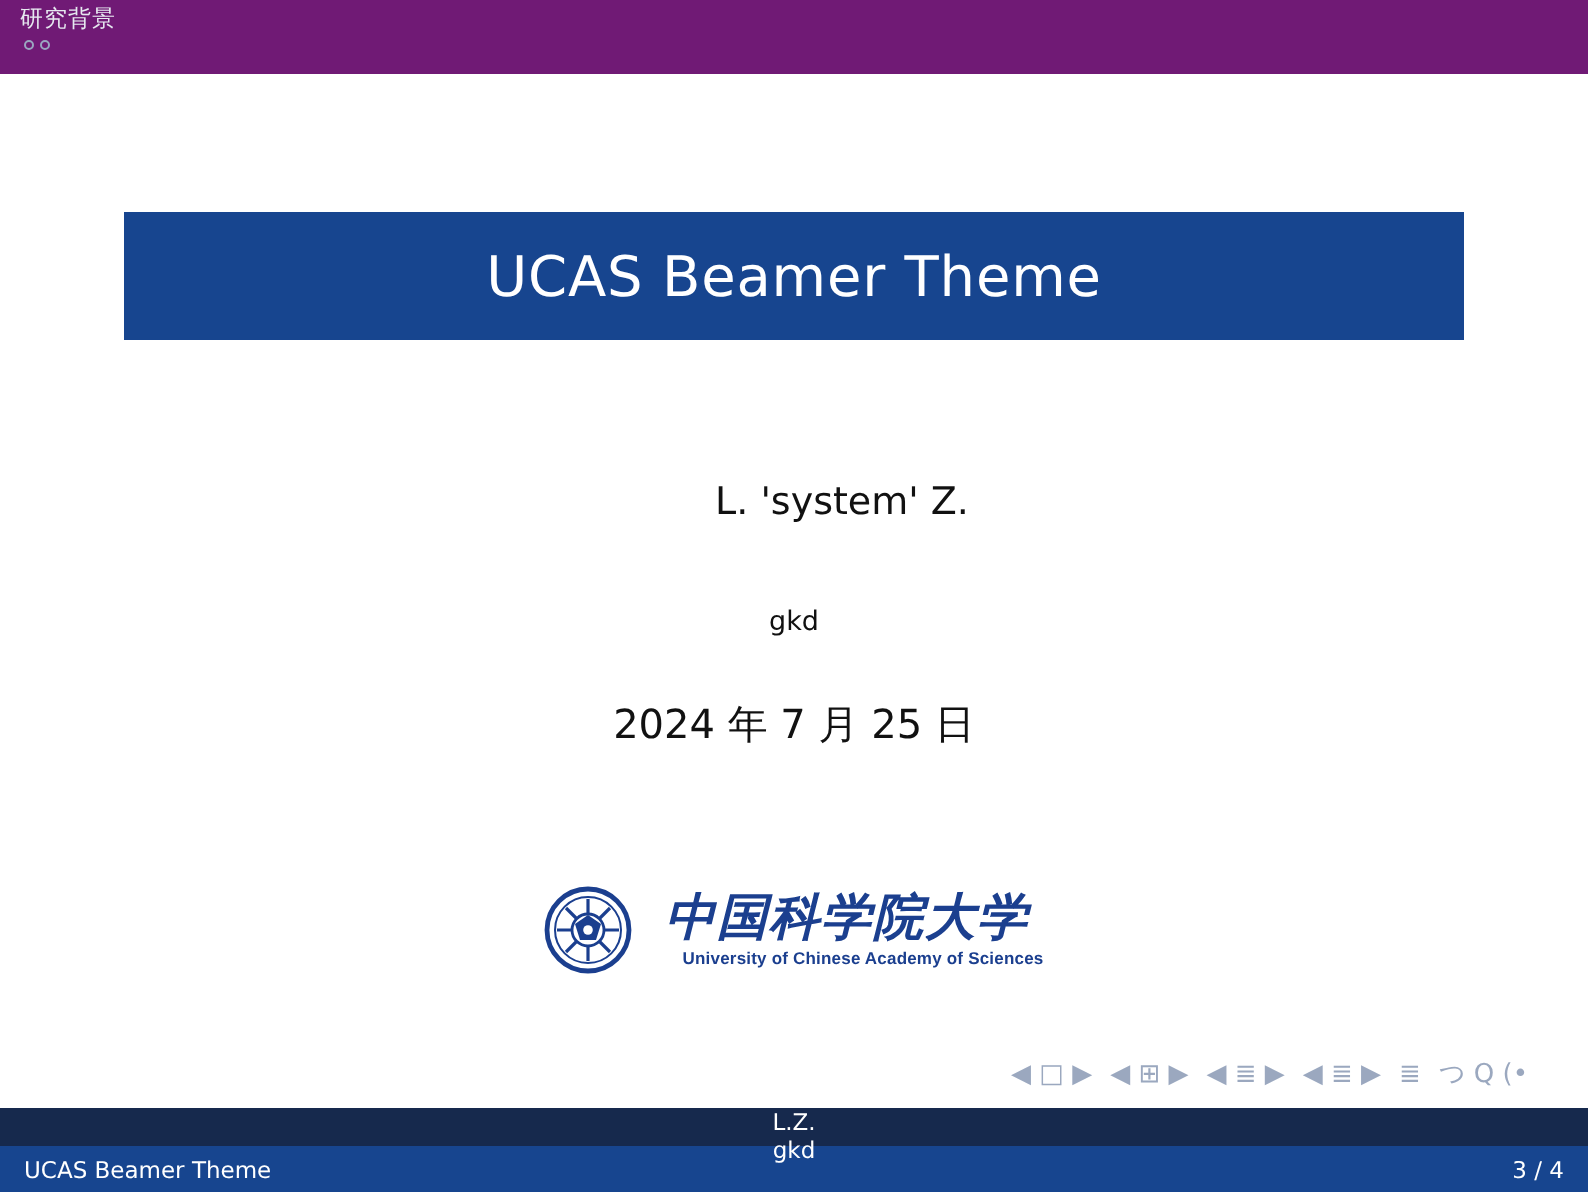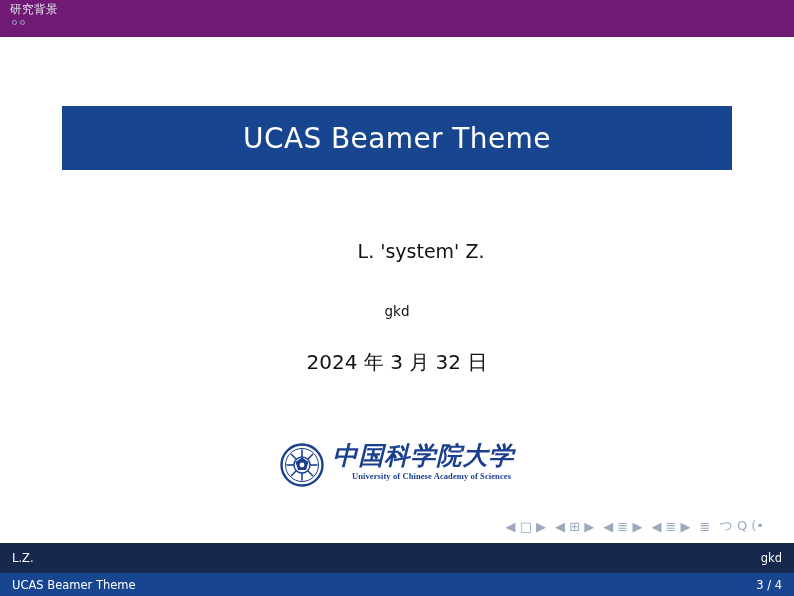--- a/index.html
+++ b/index.html
@@ -114,21 +114,21 @@
     position: absolute;
     top: 406px;
     left: 0;
     right: 0;
     display: flex;
     justify-content: center;
     align-items: center;
   }
   .logo-inner {
     display: flex;
-    align-items: flex-start;
+    align-items: center;
     gap: 9px;
   }
   .logo-mark {
     width: 44px;
     height: 44px;
     position: relative;
   }
   .logo-text {
     display: flex;
     flex-direction: column;
@@ -137,21 +137,21 @@
   }
   .logo-cn {
     font-family: "DejaVu Serif", "Liberation Serif", serif;
     font-size: 25px;
     font-weight: bold;
     color: #1b3f8f;
     letter-spacing: 1px;
     font-style: italic;
   }
   .logo-en {
-    font-family: Liberation Serif, serif;
+    font-family: Liberation Sans, sans-serif;
     font-size: 8.5px;
     font-weight: bold;
     color: #1b3f8f;
     margin-top: 4px;
     letter-spacing: 0.1px;
     margin-left: 16px;
   }
   
   .navglyphs {
     position: absolute;
@@ -172,22 +172,23 @@
   .footrow {
     display: flex;
     align-items: center;
     justify-content: space-between;
     color: #ffffff;
     font-size: 11.5px;
     padding: 0 12px;
     box-sizing: border-box;
   }
   .footrow.top {
-    height: 30px;
+    height: 19px;
     background: #16294d;
+    flex-direction: column;
   }
   .footrow.bottom {
     height: 23px;
     background: #17458f;
   }
   .footrow .left, .footrow .right {
     white-space: nowrap;
   }
 </style>
 </head>
@@ -204,21 +205,21 @@
   </div>
 
   <div class="body">
 
     <div class="titleblock">
       <div class="maintitle">UCAS Beamer Theme</div>
     </div>
 
     <div class="author">L. 'system' Z.</div>
     <div class="institute">gkd</div>
-    <div class="date">2024 年 3 月 32 日</div>
+    <div class="date">2024 年 7 月 25 日</div>
 
     <div class="logo">
       <div class="logo-inner">
         <span class="logo-mark">
           <svg width="44" height="44" viewBox="0 0 44 44" xmlns="http://www.w3.org/2000/svg">
             <circle cx="22" cy="22" r="20.5" fill="none" stroke="#1b3f8f" stroke-width="2.4"></circle>
             <circle cx="22" cy="22" r="16.5" fill="none" stroke="#1b3f8f" stroke-width="1"></circle>
             <g stroke="#1b3f8f" stroke-width="1.6" fill="none">
               <path d="M22 6.5 L22 37.5"></path>
               <path d="M6.5 22 L37.5 22"></path>

